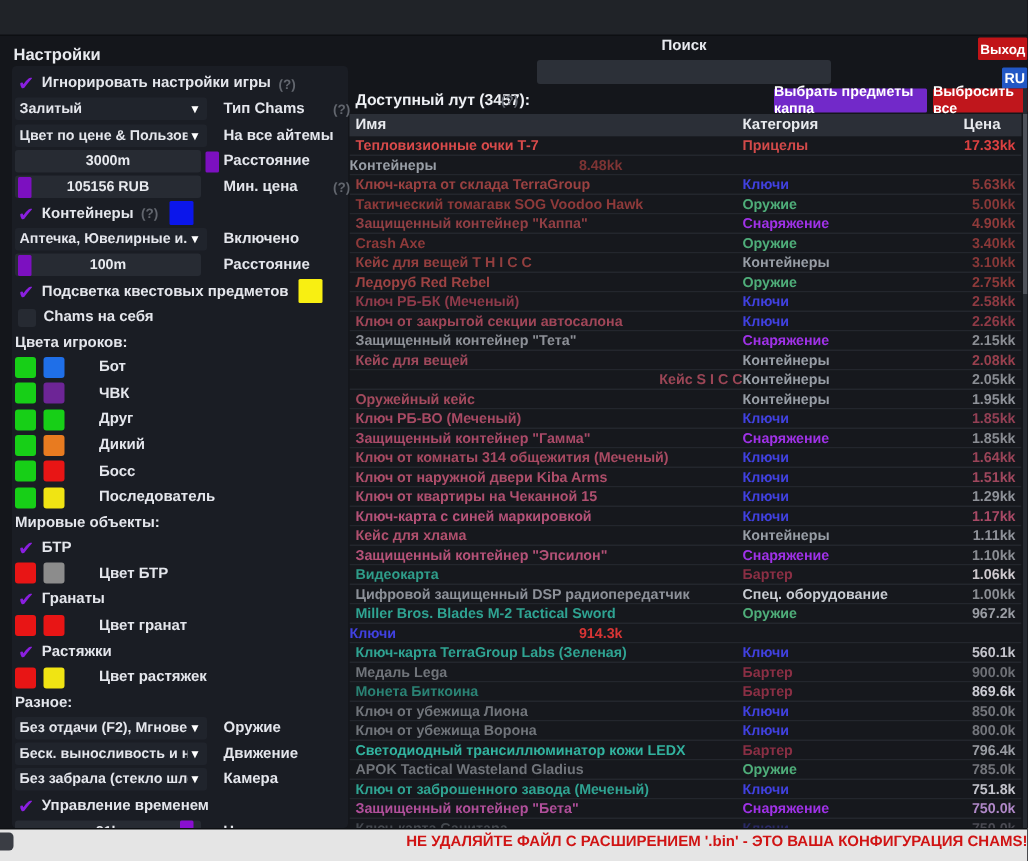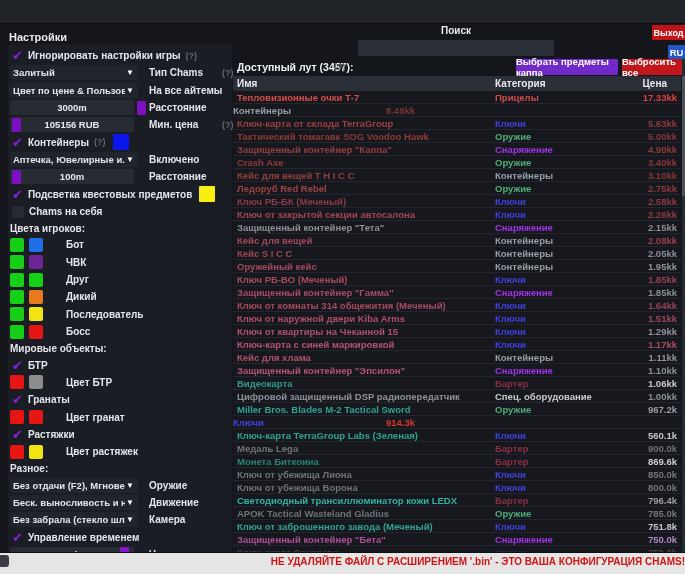--- a/index.html
+++ b/index.html
@@ -171,27 +171,27 @@
         <span class="chip" style="background: rgb(23, 207, 23);"></span>
         <span class="lbl">Друг</span>
       </div>
       <div class="row cp">
         <span class="chip" style="background: rgb(23, 207, 23);"></span>
         <span class="chip" style="background: rgb(232, 123, 32);"></span>
         <span class="lbl">Дикий</span>
       </div>
       <div class="row cp">
         <span class="chip" style="background: rgb(23, 207, 23);"></span>
+        <span class="chip" style="background: rgb(232, 21, 21);"></span>
+        <span class="lbl">Босс</span>
+      </div>
+      <div class="row cp">
+        <span class="chip" style="background: rgb(23, 207, 23);"></span>
         <span class="chip" style="background: rgb(240, 228, 19);"></span>
         <span class="lbl">Последователь</span>
-      </div>
-      <div class="row cp">
-        <span class="chip" style="background: rgb(23, 207, 23);"></span>
-        <span class="chip" style="background: rgb(232, 21, 21);"></span>
-        <span class="lbl">Босс</span>
       </div>
     </div>
 
   <div class="section">
     <span class="lbl">Мировые объекты:</span>
   </div>
 
   <div class="row chk">
     <span class="check">✔</span>
     <span class="lbl">БТР</span>
@@ -337,21 +337,21 @@
       <span class="tname" style="color: rgb(141, 144, 151);">Защищенный контейнер "Тета"</span>
       <span class="tcat" style="color: rgb(160, 50, 232);">Снаряжение</span>
       <span class="tprice" style="color: rgb(138, 141, 147);">2.15kk</span>
     </div>
     <div class="trow">
       <span class="tname" style="color: rgb(160, 73, 92);">Кейс для вещей</span>
       <span class="tcat" style="color: rgb(152, 158, 166);">Контейнеры</span>
       <span class="tprice" style="color: rgb(153, 64, 78);">2.08kk</span>
     </div>
     <div class="trow">
-      <span class="tname" style="color: rgb(156, 70, 86);">Кейс S I C C</span>
+      <span class="tname" style="color: rgb(156, 70, 86); text-align: right;">Кейс S I C C</span>
       <span class="tcat" style="color: rgb(152, 158, 166);">Контейнеры</span>
       <span class="tprice" style="color: rgb(138, 141, 147);">2.05kk</span>
     </div>
     <div class="trow">
       <span class="tname" style="color: rgb(164, 74, 94);">Оружейный кейс</span>
       <span class="tcat" style="color: rgb(152, 158, 166);">Контейнеры</span>
       <span class="tprice" style="color: rgb(143, 146, 153);">1.95kk</span>
     </div>
     <div class="trow">
       <span class="tname" style="color: rgb(168, 74, 100);">Ключ РБ-ВО (Меченый)</span>

